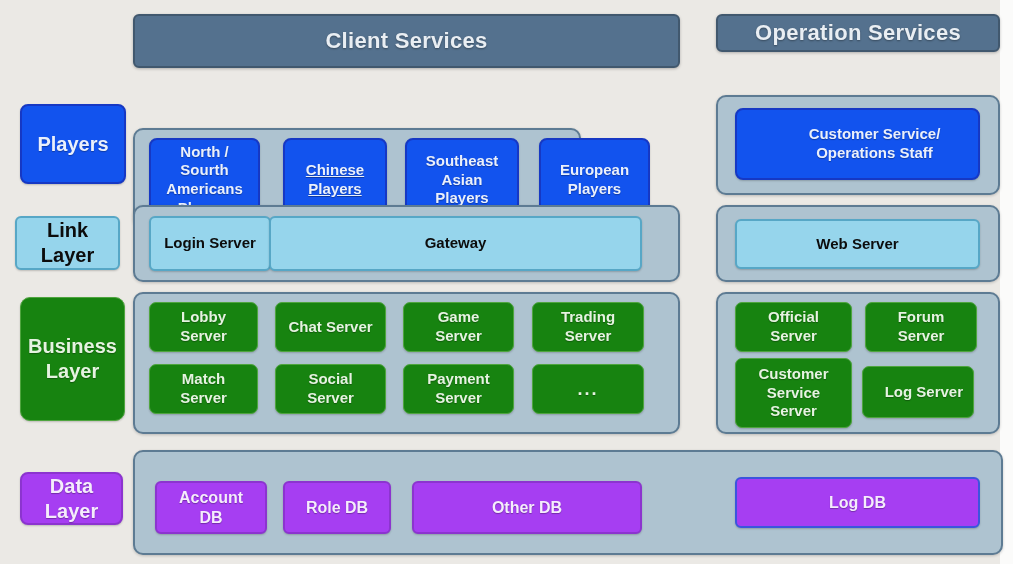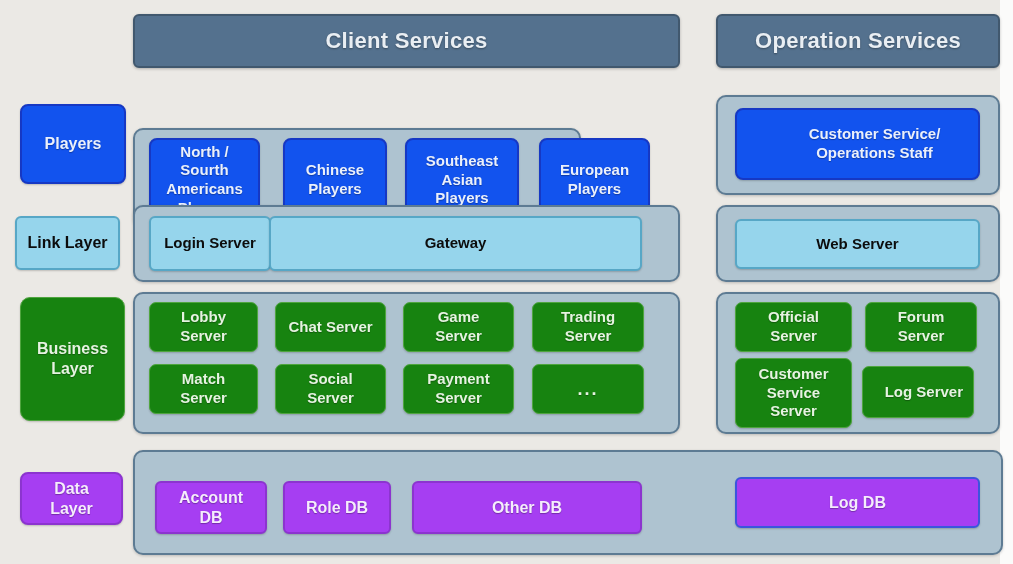--- a/index.html
+++ b/index.html
@@ -51,45 +51,45 @@
     border:1px solid #4fa53f; color:#e6f3e1;
     text-shadow:0 1px 1px rgba(0,0,0,.3);
   }
   .purple-box {
     background: var(--purple, #a63ef2);
     border:2px solid #8c34cf; color:#f5ecfc;
     text-shadow:0 1px 1px rgba(0,0,0,.3);
     font-size:16px; border-radius:6px;
   }
   .purple-box.blue-border { border:2px solid #3b55dd; }
-  .layer-label { font-size:16px; }
+  .layer-label { font-size:20px; }
   .narrow-wrap span { display:inline-block; max-width:70px; }
   .dots { font-size:18px; letter-spacing:2px; }
 </style>
 </head>
 <body>
 
 <div class="stage">
   <div class="right-strip"></div>
 
   <div class="abs center hdr" style="left:133px; top:14px; width:547px; height:54px;">
     <span>Client Services</span>
   </div>
-  <div class="abs center hdr" style="left:716px; top:14px; width:284px; height:54px;">
+  <div class="abs center hdr" style="left:716px; top:14px; width:284px; height:38px;">
     <span>Operation Services</span>
   </div>
 
   <div class="abs center box blue-box layer-label" style="left:20px; top:104px; width:106px; height:80px;">
     <span>Players</span>
   </div>
   <div class="abs container" style="left:133px; top:95px; width:448px; height:100px;margin-top:33px;">
     <div class="abs center box blue-box" style="left:14px; top:8px; width:111px; height:84px;">
       <span>North / Sourth Americans Players</span>
     </div>
-    <div class="abs center box blue-box" style="left:148px; top:8px; width:104px; height:84px;">
+    <div class="abs center box blue-box" style="left:148px; top:8px; width:104px; height:84px;text-decoration:underline;">
       <span>Chinese Players</span>
     </div>
     <div class="abs center box blue-box" style="left:270px; top:8px; width:114px; height:84px;">
       <span>Southeast Asian Players</span>
     </div>
     <div class="abs center box blue-box" style="left:404px; top:8px; width:111px; height:84px;">
       <span>European Players</span>
     </div>
   </div>
   <div class="abs container" style="left:716px; top:95px; width:284px; height:100px;">

